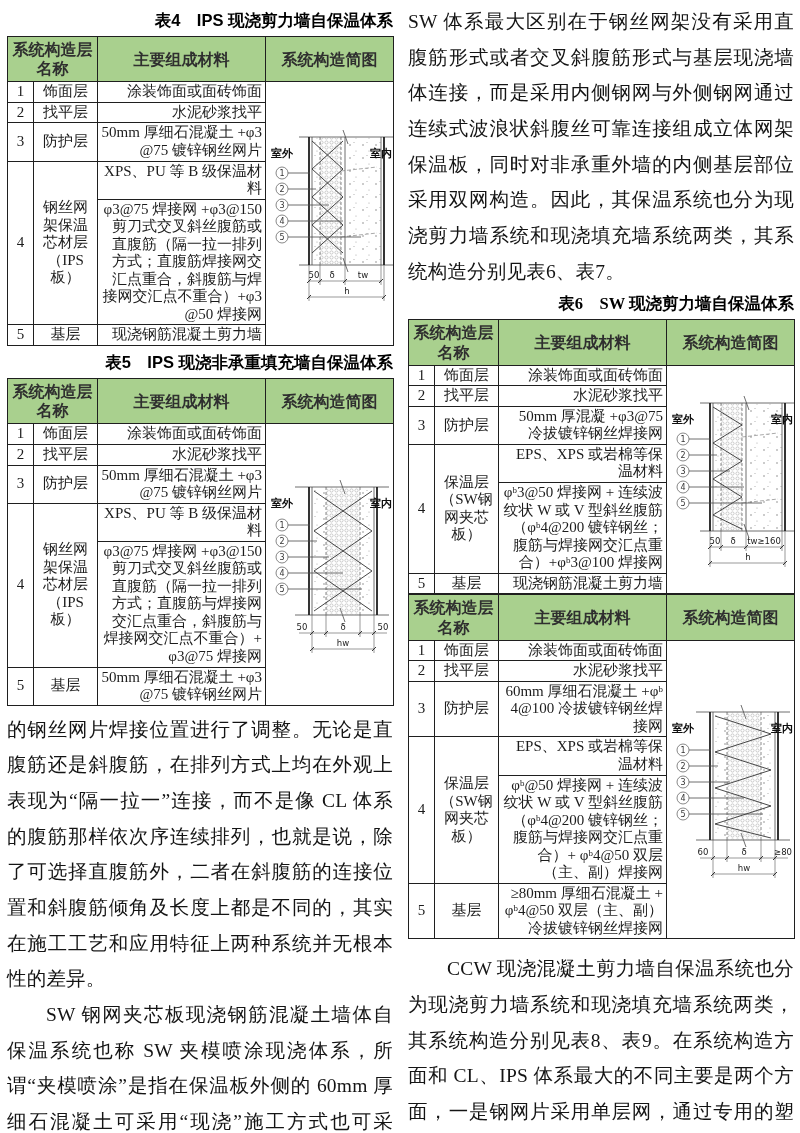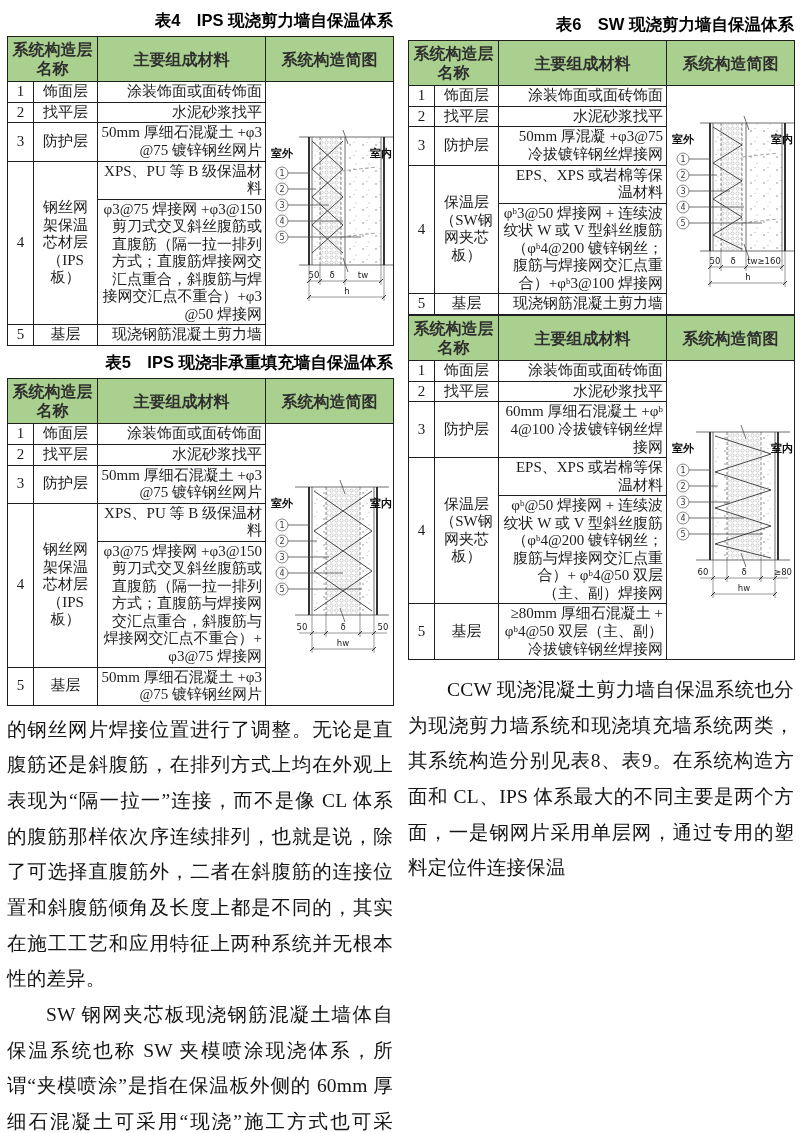--- a/index.html
+++ b/index.html
@@ -284,22 +284,25 @@
       </table>
 
     <div class="body-block">
       <p class="para">的钢丝网片焊接位置进行了调整。无论是直腹筋还是斜腹筋，在排列方式上均在外观上表现为“隔一拉一”连接，而不是像 CL 体系的腹筋那样依次序连续排列，也就是说，除了可选择直腹筋外，二者在斜腹筋的连接位置和斜腹筋倾角及长度上都是不同的，其实在施工工艺和应用特征上两种系统并无根本性的差异。</p>
       <p class="para indent">SW 钢网夹芯板现浇钢筋混凝土墙体自保温系统也称 SW 夹模喷涂现浇体系，所谓“夹模喷涂”是指在保温板外侧的 60mm 厚细石混凝土可采用“现浇”施工方式也可采用“夹模喷涂”工艺方式予以施工，并不是整体采用“夹模喷涂”施工技术。需要说明的是，夹模施工工艺也同样适用于 CL 和 IPS 体系。与 CL、IPS、SW 体系相比，</p>
     </div>
   </div>
 
   <div class="col">
 
-
-    <div class="tbl-title" style="margin-top:10px;">表6　SW 现浇剪力墙自保温体系</div>
+    <div>
+      <p class="para">SW 体系最大区别在于钢丝网架没有采用直腹筋形式或者交叉斜腹筋形式与基层现浇墙体连接，而是采用内侧钢网与外侧钢网通过连续式波浪状斜腹丝可靠连接组成立体网架保温板，同时对非承重外墙的内侧基层部位采用双网构造。因此，其保温系统也分为现浇剪力墙系统和现浇填充墙系统两类，其系统构造分别见表6、表7。</p>
+    </div>
+
+    <div class="tbl-title" style="margin-top:4px;font-family:Liberation Serif, serif;">表6　SW 现浇剪力墙自保温体系</div>
 
     <table class="ct">
       <colgroup>
           <col class="c-no">
           <col class="c-name">
           <col class="c-mat">
           <col class="c-diag">
         </colgroup>
       <tbody>
           <tr>

